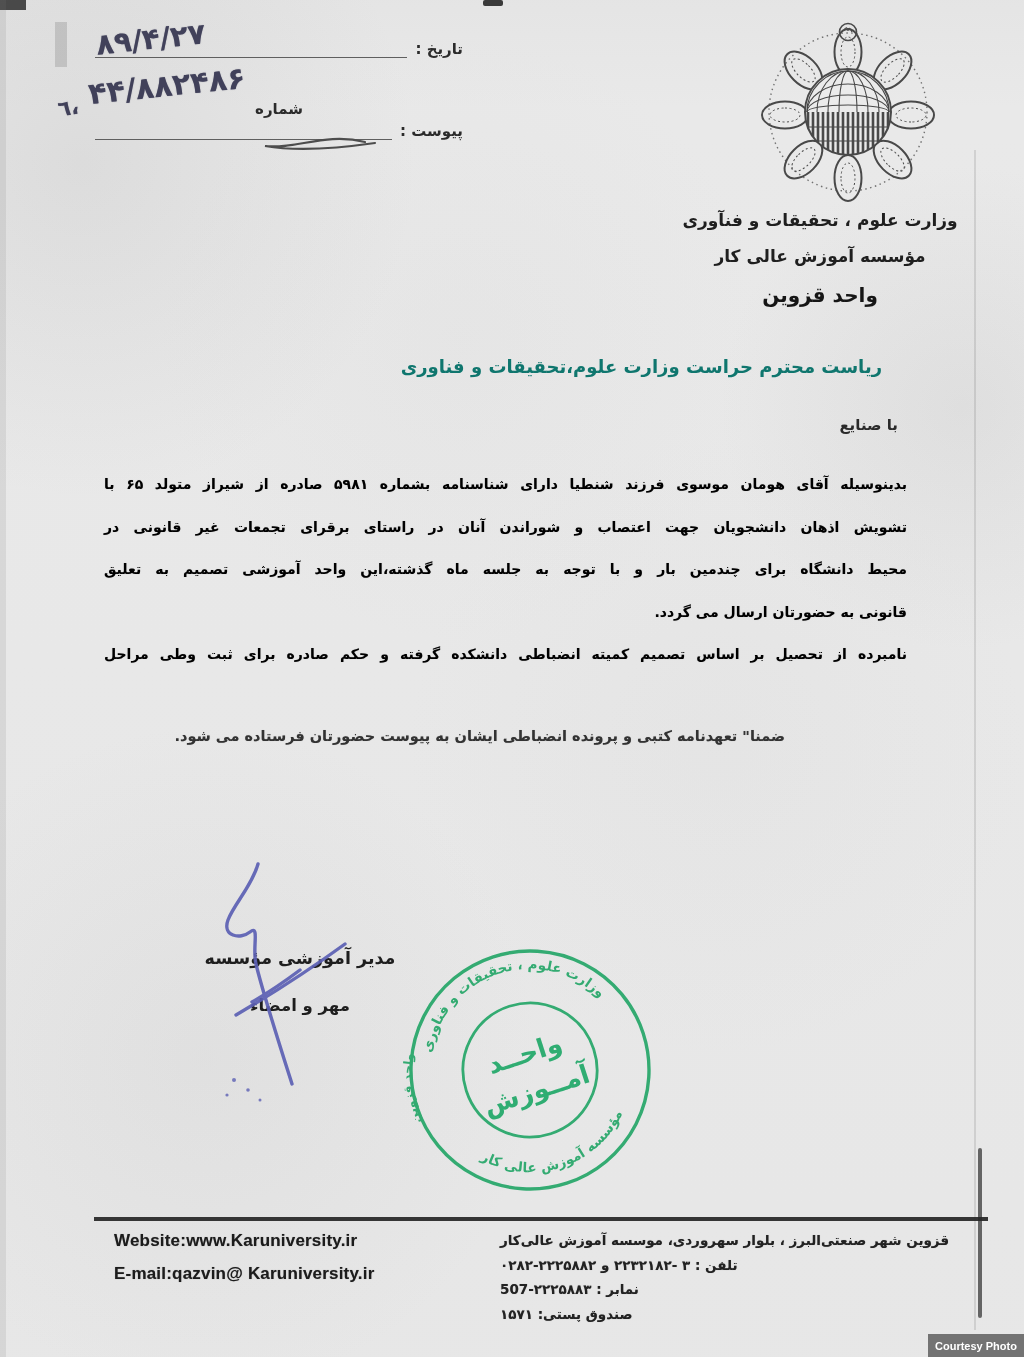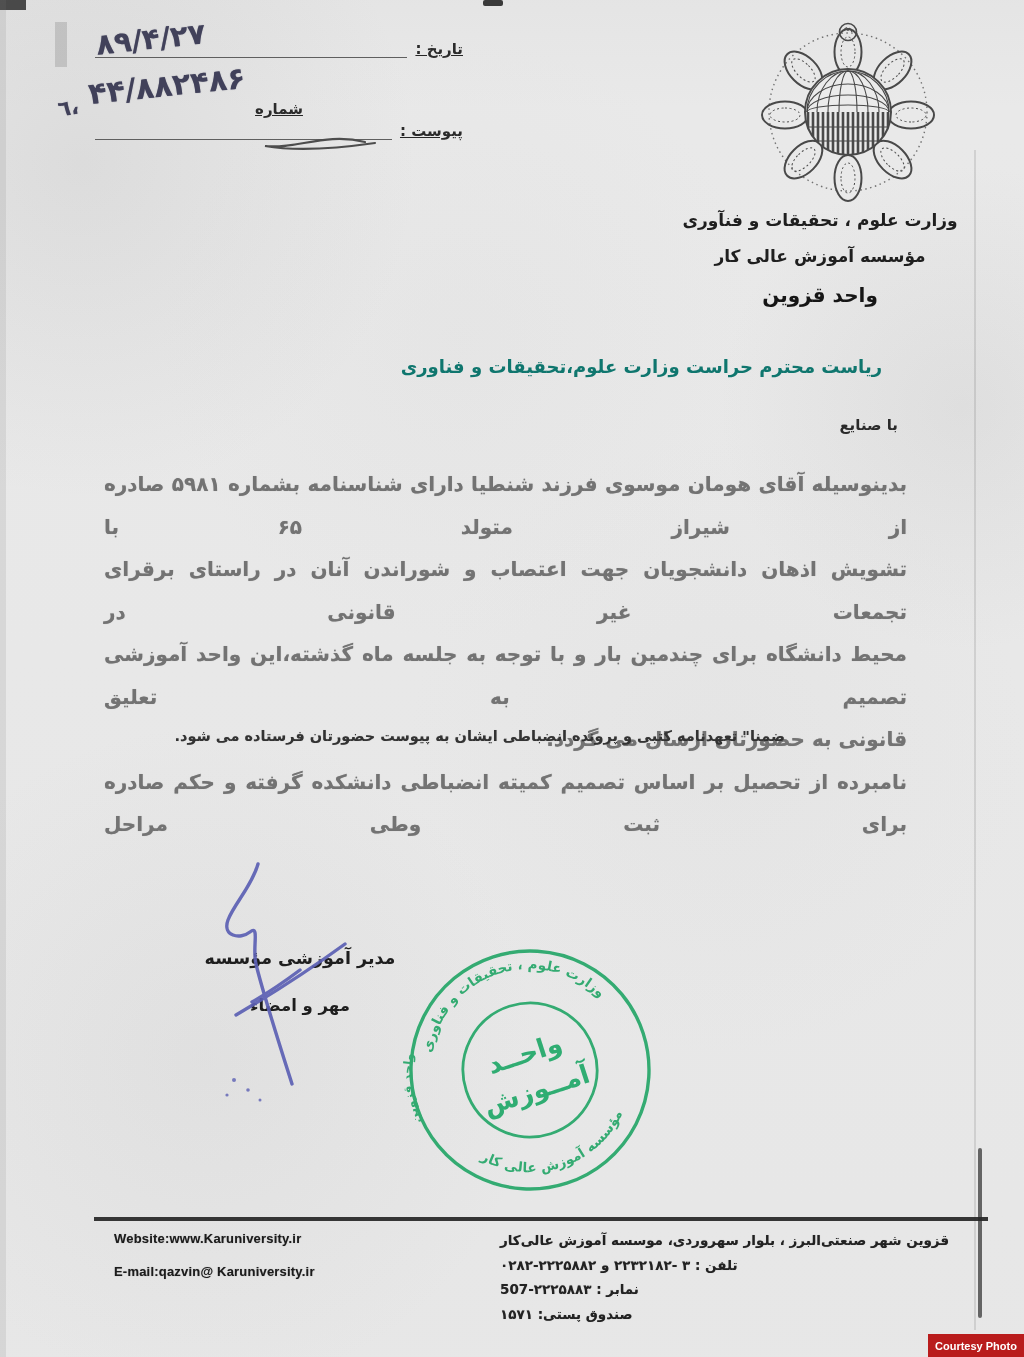--- a/index.html
+++ b/index.html
@@ -21,55 +21,55 @@
       radial-gradient(circle at 94% 30%, rgba(165,165,165,.15), transparent 18%),
       radial-gradient(circle at 20% 78%, rgba(170,170,170,.12), transparent 25%),
       radial-gradient(circle at 70% 55%, rgba(200,200,200,.10), transparent 30%),
       radial-gradient(circle at 45% 25%, rgba(205,205,205,.12), transparent 26%),
       linear-gradient(180deg, rgba(190,190,190,.10), rgba(225,225,225,0) 8%, rgba(205,205,205,.08) 97%);
   }
   .fa { direction:rtl; unicode-bidi:plaintext; }
   .abs { position:absolute; }
 
   
-  .meta-row { position:absolute; left:95px; width:368px; display:flex; direction:rtl; align-items:flex-end; gap:8px;text-decoration:underline; }
+  .meta-row { position:absolute; left:95px; width:368px; display:flex; direction:rtl; align-items:flex-end; gap:8px; }
   .meta-label { font-size:15px; font-weight:bold; color:#2b2b2b; white-space:nowrap; }
   .meta-line { flex:1; border-bottom:1.6px solid #5f5f5f; height:20px; }
   .handwrite {
     position:absolute; color:#41415a; font-weight:bold;
     letter-spacing:2px; white-space:nowrap;
     text-shadow:0 0 1px rgba(65,65,90,.5);
   }
 
   
   .letterhead { position:absolute; left:640px; width:360px; text-align:center; }
   .lh1 { font-size:17px; font-weight:bold; color:#1f1f1f; }
   .lh3 { font-size:20px; font-weight:bold; color:#161616; }
 
   
   .recipient { position:absolute; left:340px; top:356px; width:542px; text-align:right; font-size:18px; font-weight:bold; color:#0f766e; }
   .salutation { position:absolute; left:740px; top:416px; width:158px; text-align:right; font-size:15px; font-weight:bold; color:#2a2a2a; }
-  .body-text { position:absolute; left:104px; top:463px; width:803px; font-size:20px; font-weight:bold; color:#737373; line-height:42.5px; text-shadow:0 0 .7px rgba(70,70,70,.4); }
+  .body-text { position:absolute; left:104px; top:463px; width:803px; font-size:14px; font-weight:bold; color:#000000; line-height:42.5px; text-shadow:0 0 .7px rgba(70,70,70,.4); }
   .body-line { text-align:right; }
   .jline { text-align:justify; text-align-last:justify; }
   .postscript { position:absolute; left:104px; top:728px; width:681px; text-align:right; font-size:14.5px; font-weight:bold; color:#333; text-shadow:0 0 .7px rgba(70,70,70,.4); }
 
   
   .sig-block { position:absolute; left:160px; width:280px; text-align:center; color:#1e1e1e; }
   .sig1 { font-size:17.5px; font-weight:bold; }
   .sig2 { font-size:16.5px; font-weight:bold; }
 
   
   .footer-rule { position:absolute; left:94px; top:1217px; width:894px; height:4px; background:#262626; opacity:.92; }
-  .footer-en { position:absolute; left:114px; font-family:"Liberation Sans", sans-serif; font-weight:bold; font-size:13px; color:#1c1c1c; letter-spacing:.2px; text-shadow:0 0 .8px rgba(40,40,40,.5); }
+  .footer-en { position:absolute; left:114px; font-family:"Liberation Sans", sans-serif; font-weight:bold; font-size:17px; color:#1c1c1c; letter-spacing:.2px; text-shadow:0 0 .8px rgba(40,40,40,.5); }
   .footer-fa { position:absolute; left:500px; width:488px; text-align:left; direction:rtl; font-weight:bold; font-size:13.5px; color:#222; line-height:24.5px; text-shadow:0 0 .7px rgba(50,50,50,.45); }
 
   .courtesy {
     position:absolute; left:928px; top:1334px; width:96px; height:23px;
-    background:#b91c1c; color:#fff; font-family:"Liberation Sans", sans-serif;
+    background:#737373; color:#fff; font-family:"Liberation Sans", sans-serif;
     font-size:11px; font-weight:bold; display:flex; align-items:center; justify-content:center;
   }
 
   
   .artifact { position:absolute; pointer-events:none; }
 </style>
 </head>
 <body>
 
 <div class="page">

